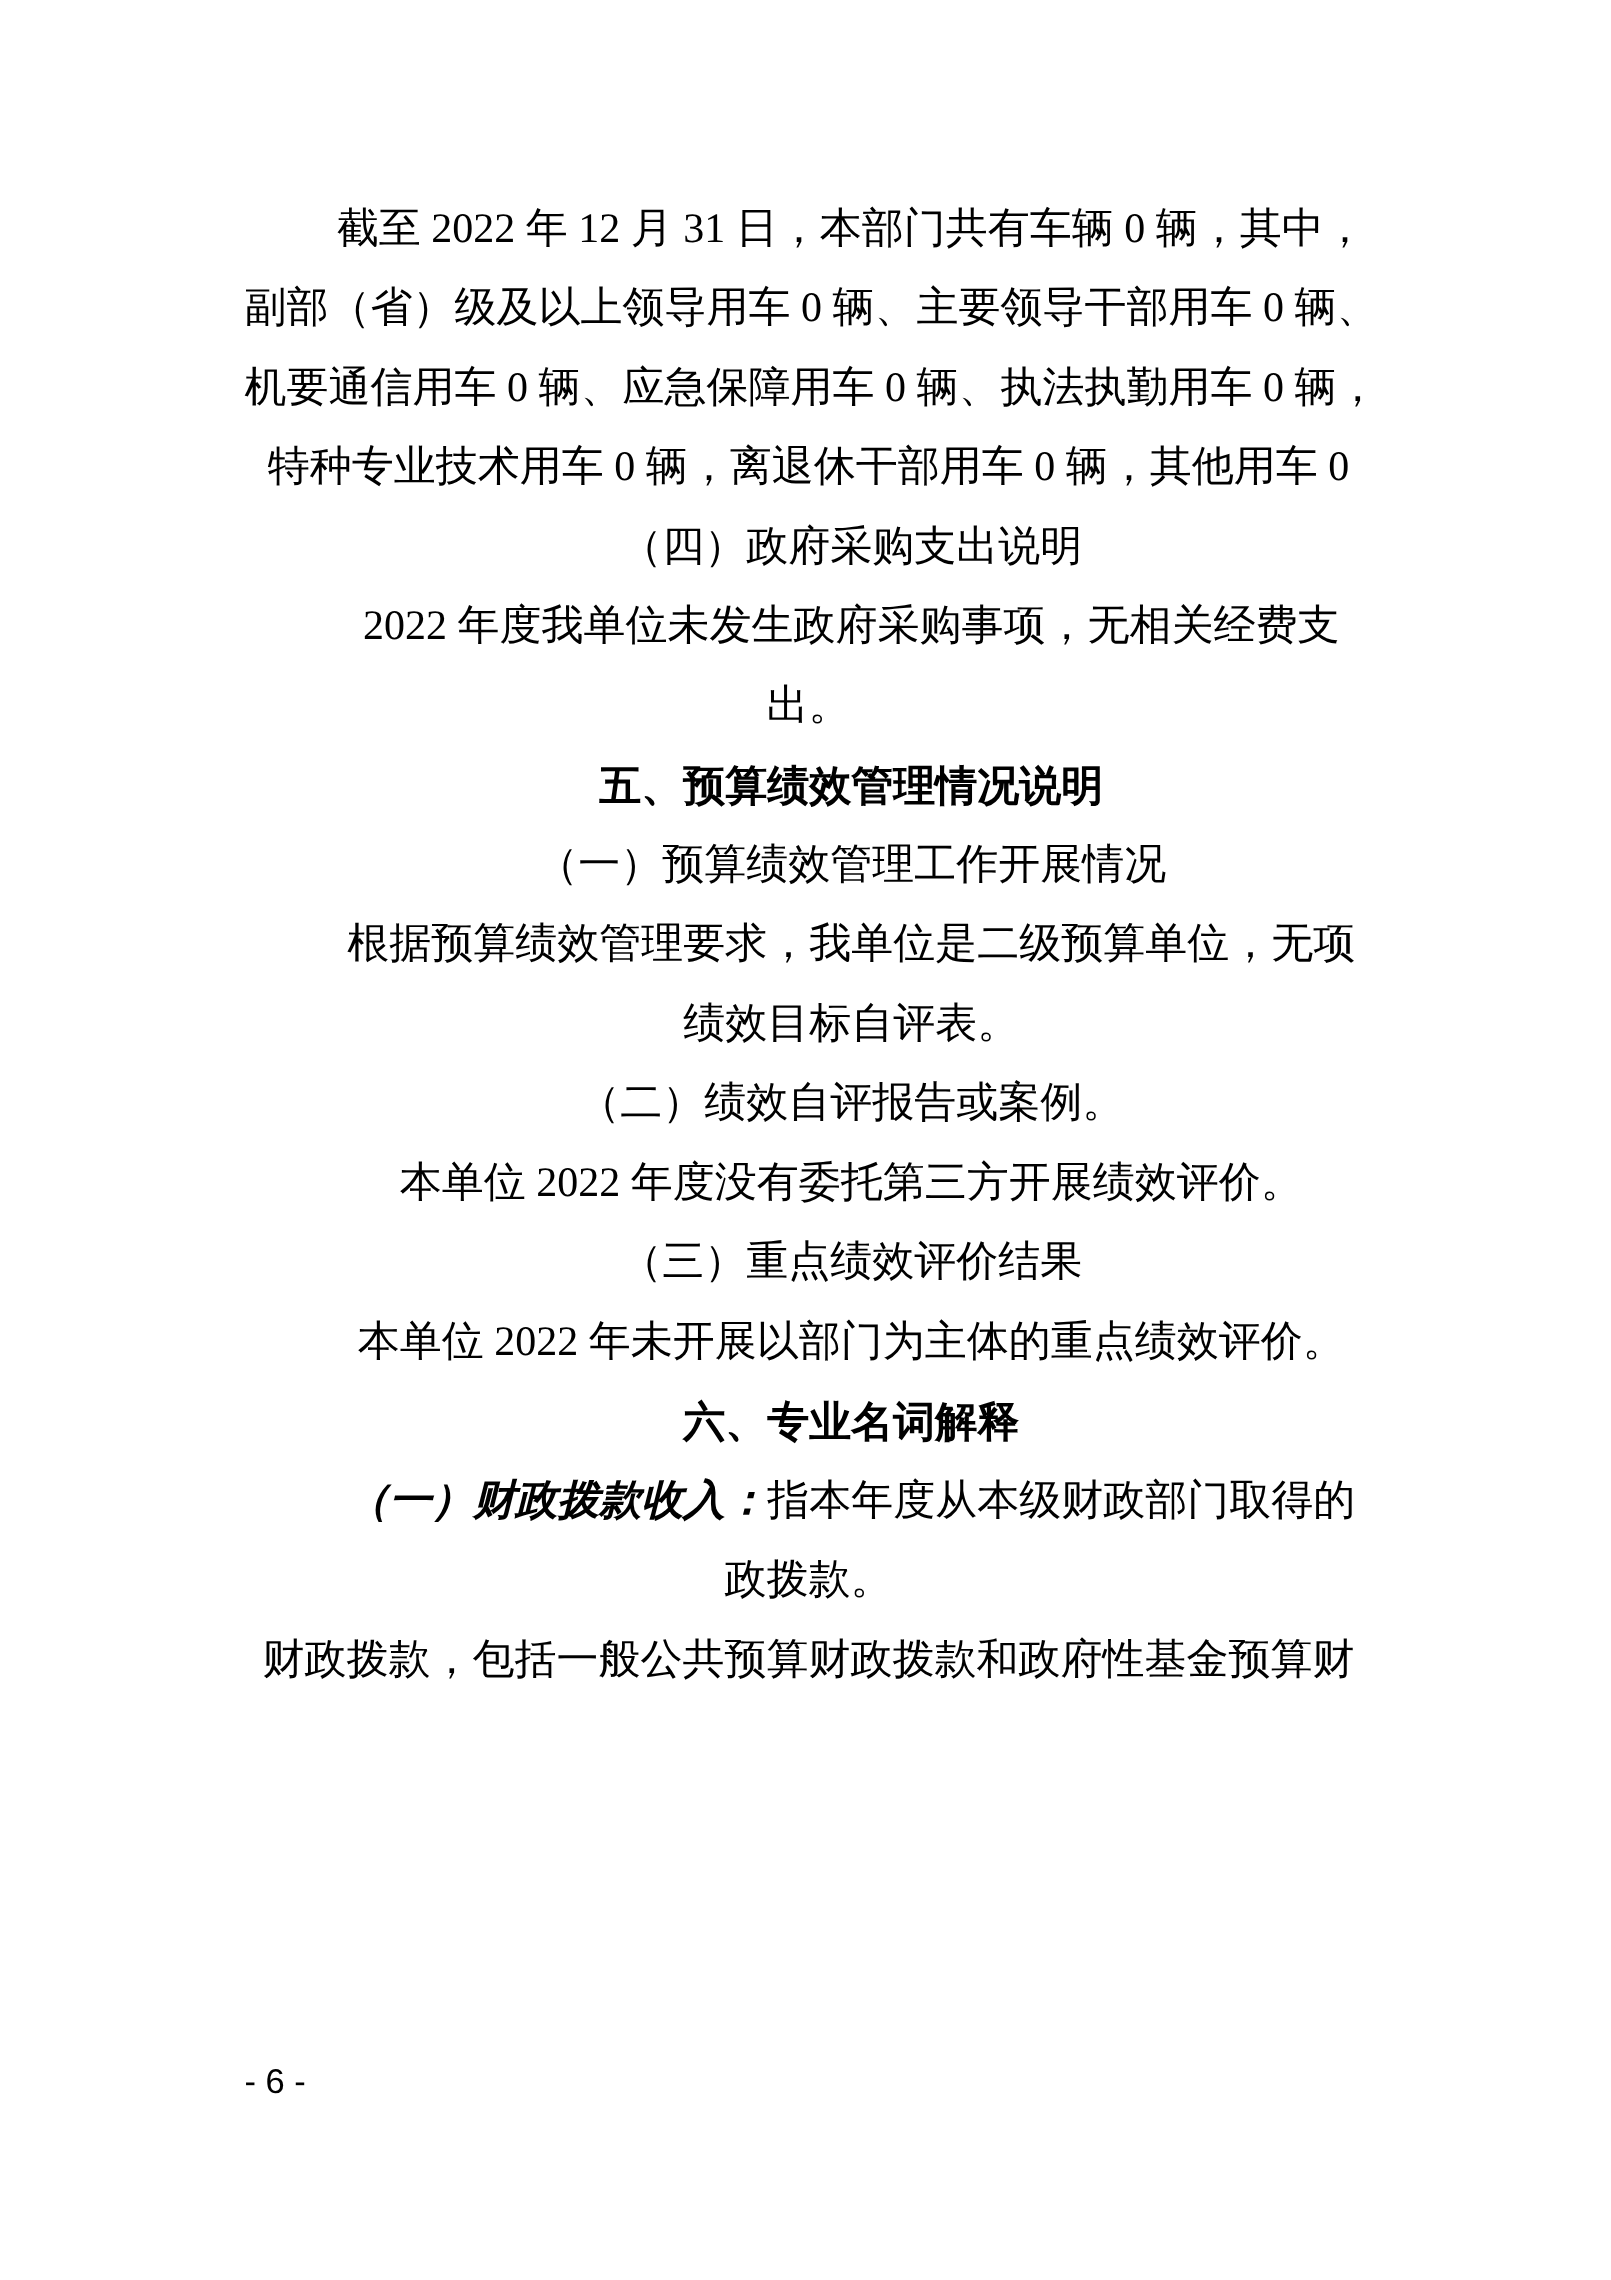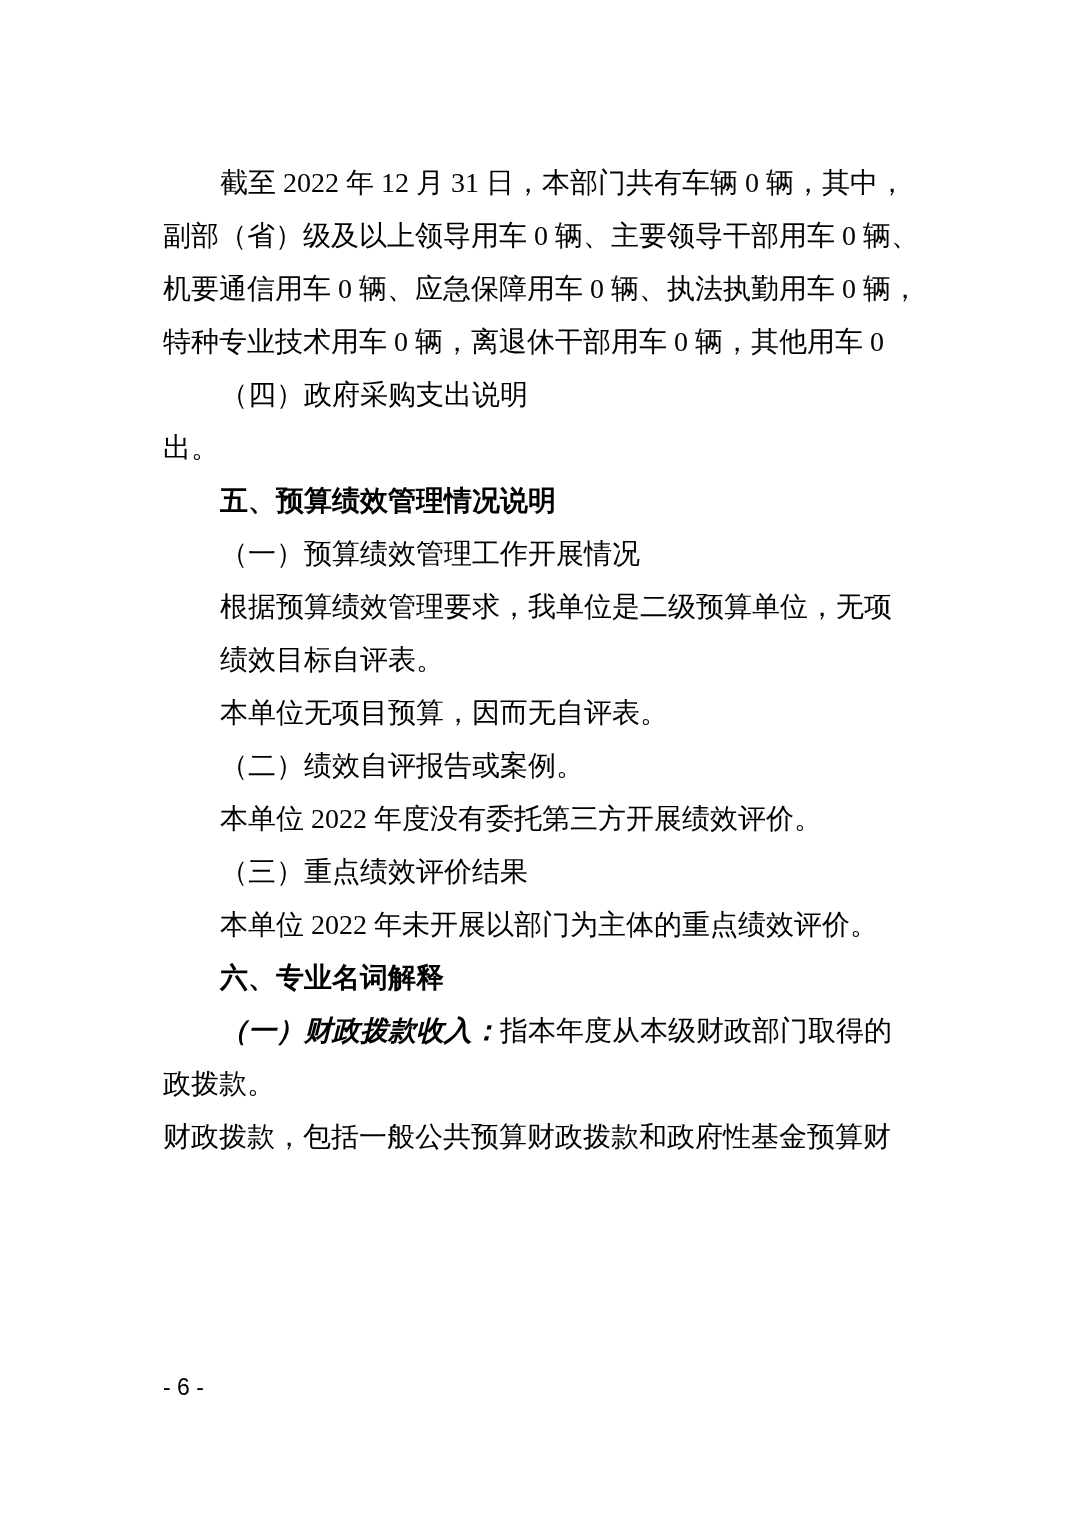--- a/index.html
+++ b/index.html
@@ -13,22 +13,23 @@
     width: 1074px;
     height: 1520px;
     background: #ffffff;
     overflow: hidden;
     font-family: "Liberation Serif", "DejaVu Serif", serif;
     color: #000000;
   }
   .content {
     position: absolute;
     left: 163px;
-    top: 156px;
+    top: 126px;
     width: 752px;
+    text-align: center;
   }
   .line {
     height: 53px;
     line-height: 53px;
     font-size: 28px;
     white-space: nowrap;
     font-weight: 400;
   }
   .indent {
     padding-left: 57px;
@@ -57,26 +58,26 @@
 </head>
 <body>
 
 <div class="page">
   <div class="content">
     <div class="line indent">截至 2022 年 12 月 31 日，本部门共有车辆 0 辆，其中，</div>
     <div class="line">副部（省）级及以上领导用车 0 辆、主要领导干部用车 0 辆、</div>
     <div class="line">机要通信用车 0 辆、应急保障用车 0 辆、执法执勤用车 0 辆，</div>
     <div class="line">特种专业技术用车 0 辆，离退休干部用车 0 辆，其他用车 0</div>
     <div class="line indent h-serif">（四）政府采购支出说明</div>
+    <div class="line indent">2022 年度我单位未发生政府采购事项，无相关经费支</div>
     <div class="line">出。</div>
     <div class="line indent h-sans">五、预算绩效管理情况说明</div>
     <div class="line indent h-serif">（一）预算绩效管理工作开展情况</div>
     <div class="line indent">根据预算绩效管理要求，我单位是二级预算单位，无项</div>
     <div class="line indent h-serif">绩效目标自评表。</div>
-    <div class="line indent">本单位无项目预算，因而无自评表。</div>
     <div class="line indent h-serif">（二）绩效自评报告或案例。</div>
     <div class="line indent">本单位 2022 年度没有委托第三方开展绩效评价。</div>
     <div class="line indent h-serif">（三）重点绩效评价结果</div>
     <div class="line indent">本单位 2022 年未开展以部门为主体的重点绩效评价。</div>
     <div class="line indent h-sans">六、专业名词解释</div>
     <div class="line indent">
       <span class="bold-run">（一）财政拨款收入：</span><span>指本年度从本级财政部门取得的</span>
     </div>
     <div class="line">政拨款。</div>
     <div class="line">财政拨款，包括一般公共预算财政拨款和政府性基金预算财</div>

